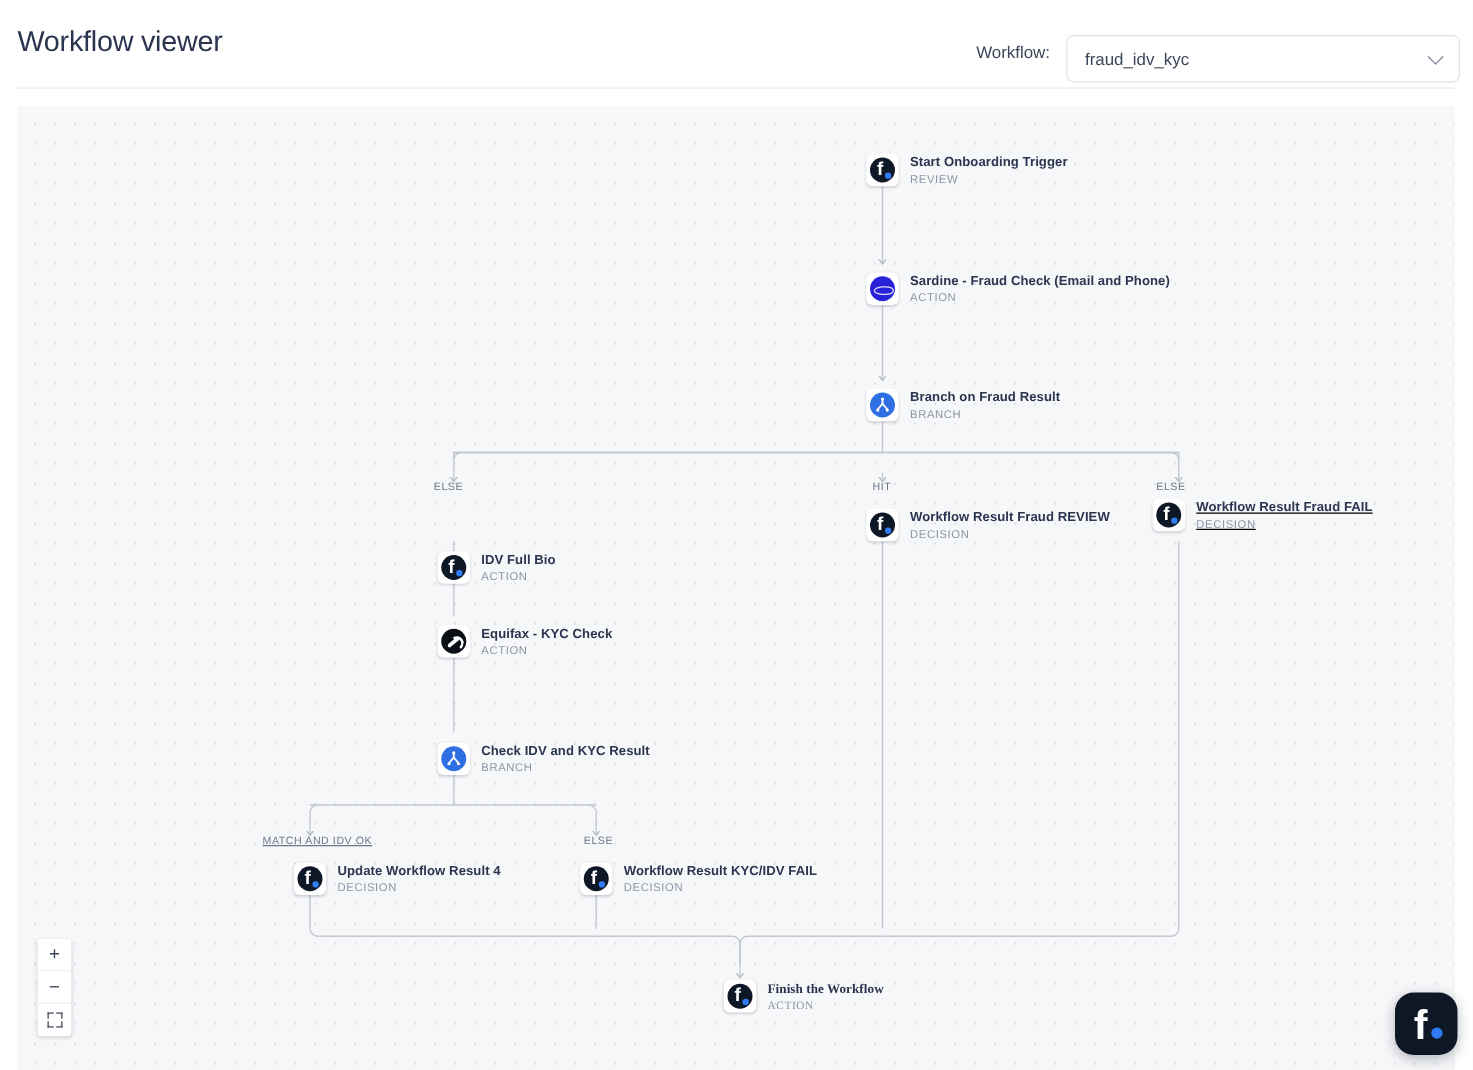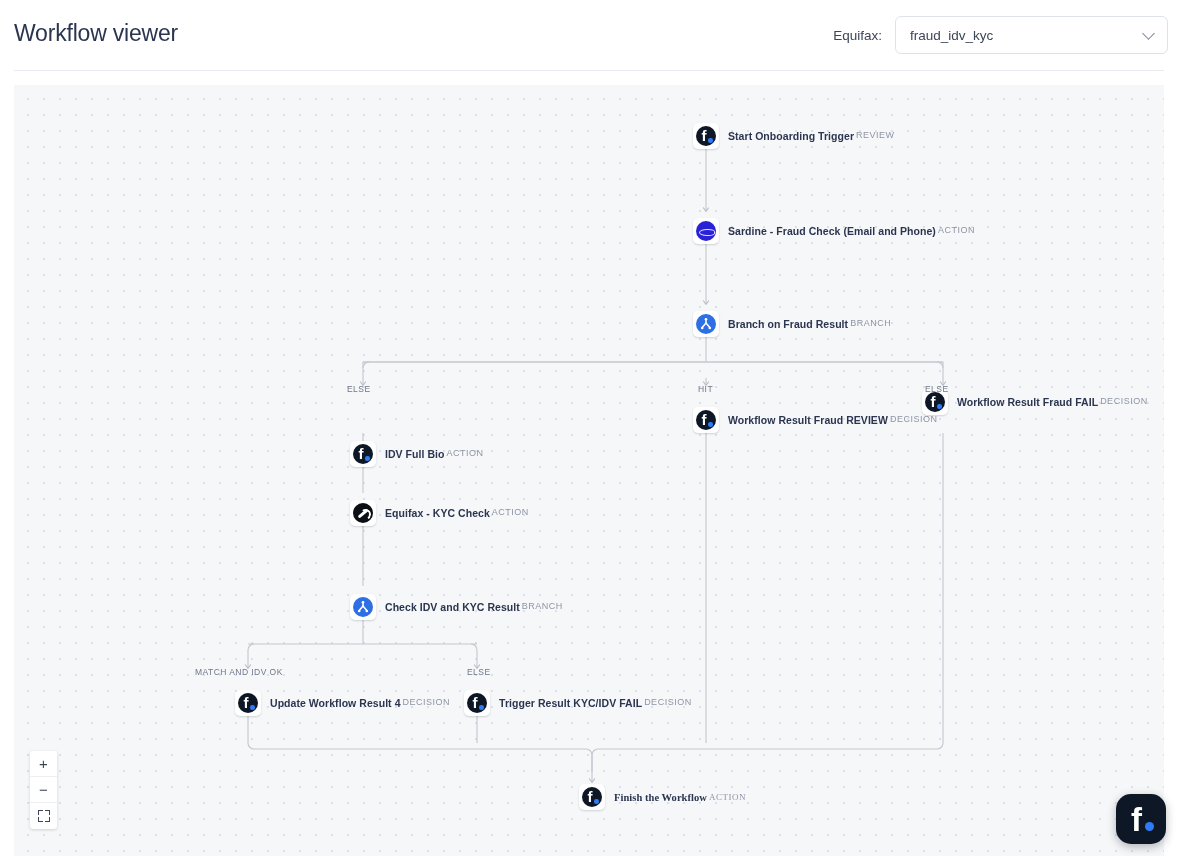--- a/index.html
+++ b/index.html
@@ -32,27 +32,28 @@
     display: flex;
     align-items: center;
     gap: 13px;
   }
   .workflow-label {
     font-size: 13.5px;
     color: #3c4558;
   }
   .workflow-select {
     position: relative;
-    width: 273px; height: 38px;
+    width: 315px; height: 38px;
     border: 1px solid #dfe3e8;
     border-radius: 6px;
     background: #ffffff;
     display: flex;
     align-items: center;
     padding: 0 14px;
+    margin-top: 12px;
   }
   .workflow-select-value {
     font-size: 13.5px;
     color: #3c4558;
   }
   .chev {
     position: absolute;
     right: 14px; top: 50%;
     width: 9px; height: 9px;
     margin-top: -6px;
@@ -163,21 +164,21 @@
     border-bottom-color: transparent;
     transform: rotate(10deg);
   }
   
   .glyph-branch {
     background: #2f6fe4;
     position: relative;
   }
   .glyph-branch svg { position: absolute; left: 3px; top: 3px; }
 
-  .node-text { display: flex; gap: 2px; }
+  .node-text { display: flex; flex-direction: column; gap: 2px; }
   .node-title {
     font-size: 10.5px;
     font-weight: bold;
     color: #2b3550;
     white-space: nowrap;
     letter-spacing: 0.05px;
   }
   .node-kind {
     font-size: 9px;
     color: #8d94a5;
@@ -259,21 +260,21 @@
     background: #2f7bf6;
   }
 </style>
 </head>
 <body>
 
 <div class="page-header">
   <div class="page-title">Workflow viewer</div>
 
   <div class="workflow-picker">
-    <span class="workflow-label">Equifax:</span>
+    <span class="workflow-label">Workflow:</span>
     <div class="workflow-select">
       <span class="workflow-select-value">fraud_idv_kyc</span>
       <span class="chev"></span>
     </div>
   </div>
 </div>
 <div class="header-rule"></div>
 
 <div class="canvas">
 
@@ -378,21 +379,21 @@
   <div class="node" style="left:679px; top:322px;">
     <span class="node-icon">
         <span class="glyph glyph-f"></span>
       </span>
     <span class="node-text">
       <span class="node-title">Workflow Result Fraud REVIEW</span>
       <span class="node-kind">DECISION</span>
     </span>
   </div>
 
-  <div class="node" style="left:908px; top:304px;">
+  <div class="node" style="left:908px; top:314px;text-decoration:underline;">
     <span class="node-icon">
         <span class="glyph glyph-f"></span>
       </span>
     <span class="node-text">
       <span class="node-title">Workflow Result Fraud FAIL</span>
       <span class="node-kind">DECISION</span>
     </span>
   </div>
 
   <div class="node" style="left:336px; top:415px;">
@@ -434,39 +435,39 @@
       <span class="node-title">Update Workflow Result 4</span>
       <span class="node-kind">DECISION</span>
     </span>
   </div>
 
   <div class="node" style="left:450px; top:605px;">
     <span class="node-icon">
         <span class="glyph glyph-f"></span>
       </span>
     <span class="node-text">
-      <span class="node-title">Trigger Result KYC/IDV FAIL</span>
+      <span class="node-title">Workflow Result KYC/IDV FAIL</span>
       <span class="node-kind">DECISION</span>
     </span>
   </div>
 
   <div class="node" style="left:565px; top:699px;font-family:Liberation Serif, serif;">
     <span class="node-icon">
         <span class="glyph glyph-f"></span>
       </span>
     <span class="node-text">
       <span class="node-title">Finish the Workflow</span>
       <span class="node-kind">ACTION</span>
     </span>
   </div>
 
   <span class="edge-label" style="left:333px; top:299px;">ELSE</span>
   <span class="edge-label" style="left:684px; top:299px;text-align:right;">HIT</span>
   <span class="edge-label" style="left:911px; top:299px;">ELSE</span>
-  <span class="edge-label" style="left:181px; top:582px;">MATCH AND IDV OK</span>
+  <span class="edge-label" style="left:196px; top:582px;text-decoration:underline;">MATCH AND IDV OK</span>
   <span class="edge-label" style="left:453px; top:582px;">ELSE</span>
 
   <div class="zoom-controls">
     <div class="zoom-btn">+</div>
     <div class="zoom-btn">−</div>
     <div class="zoom-btn">
       <span class="fit-icon">
           <i></i>
           <i></i>
           <i></i>

